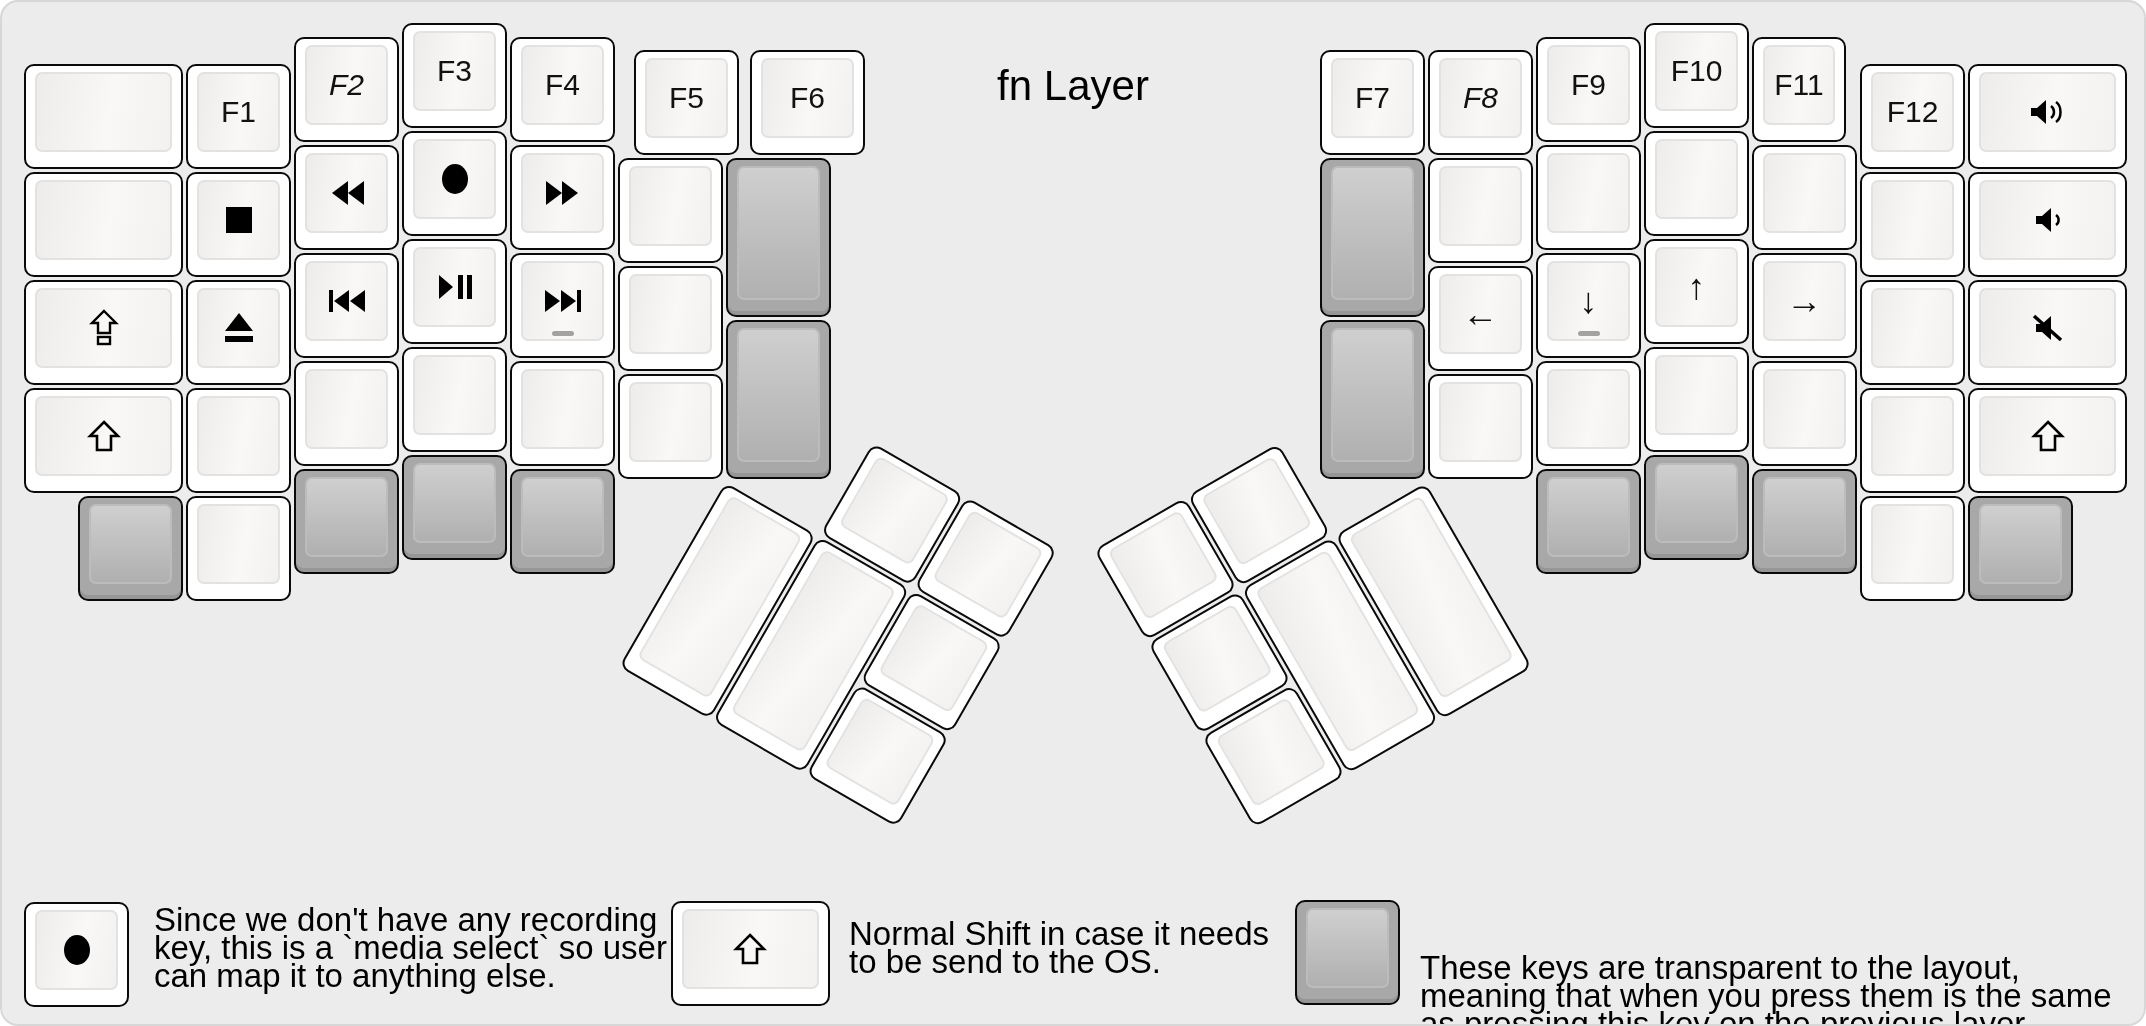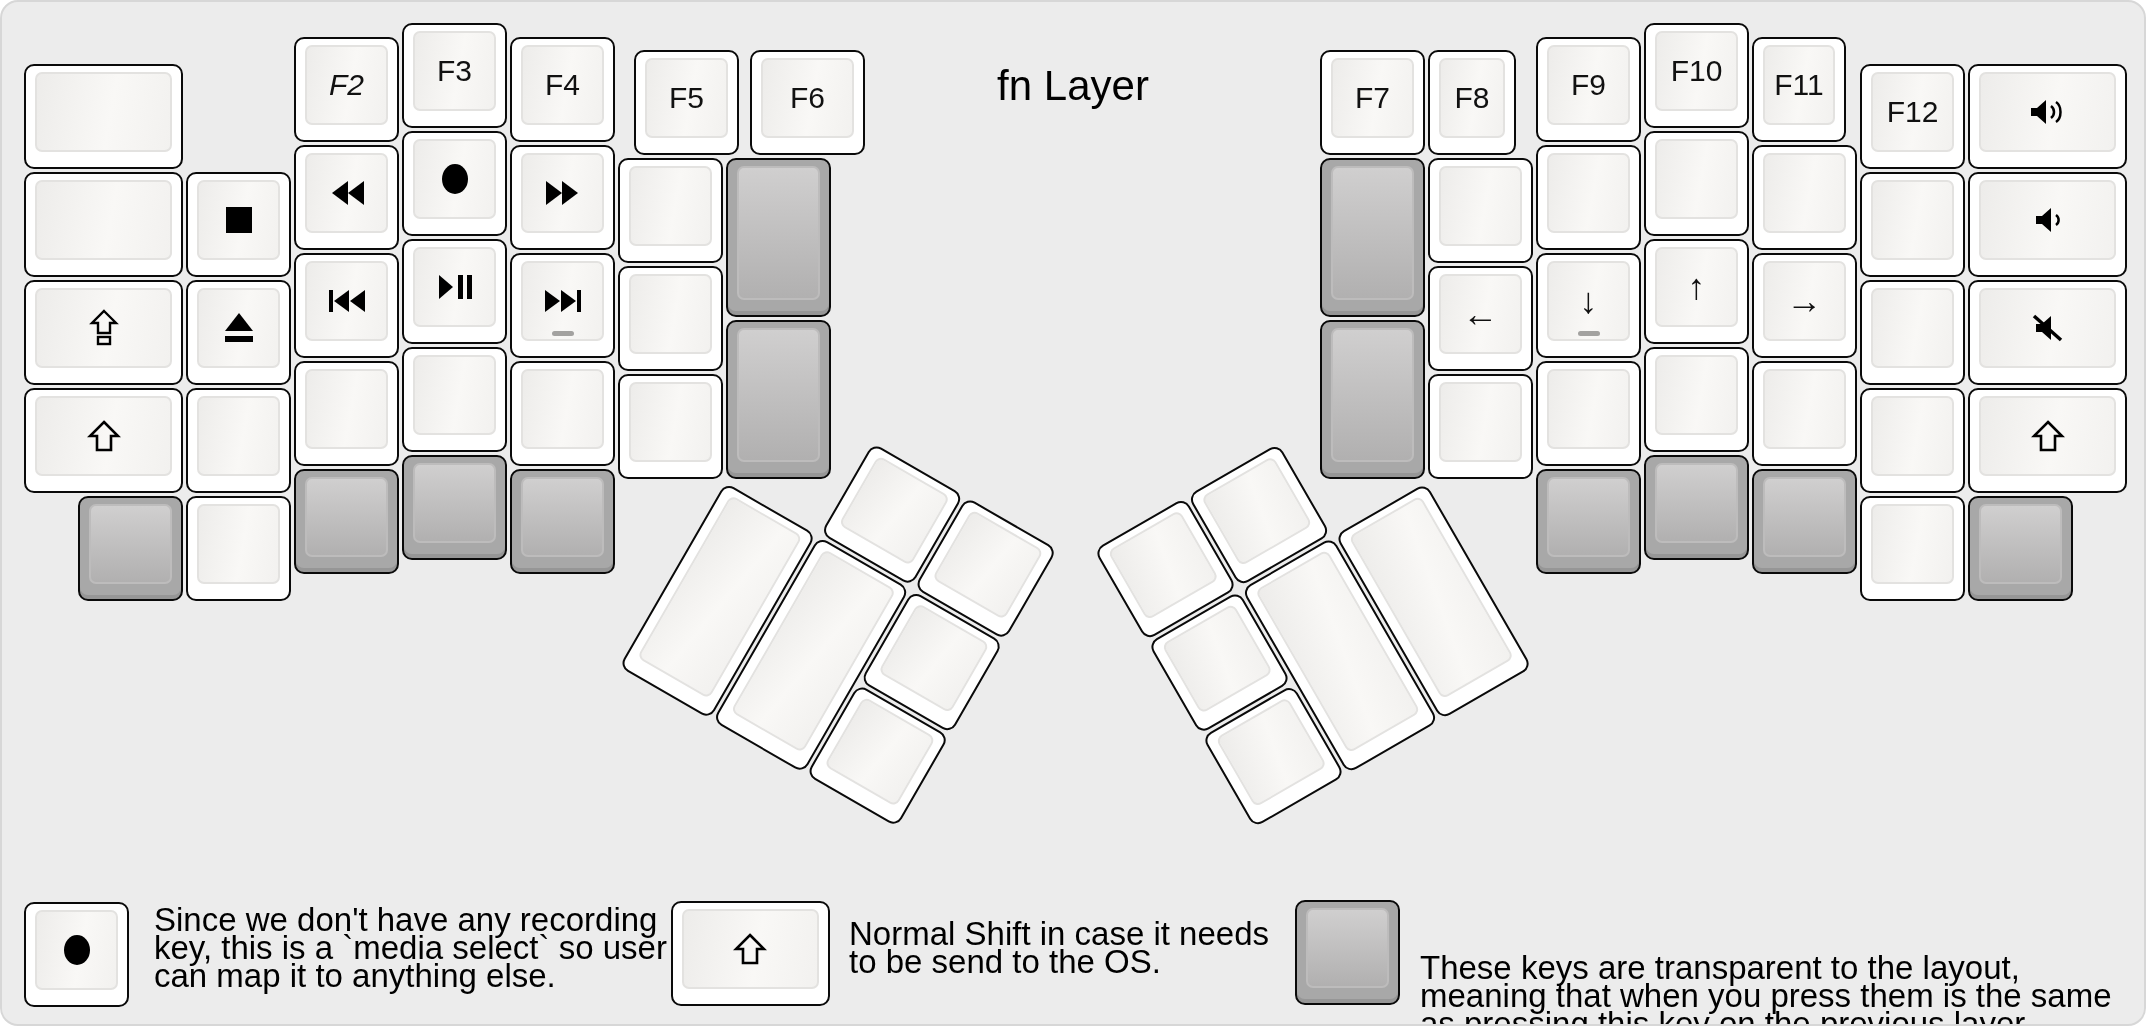--- a/index.html
+++ b/index.html
@@ -47,20 +47,25 @@
           </svg>
         </div>
       </div>
       <div class="key white" style="left: 22px; top: 385.5px; width: 159px; height: 105px;">
         <div class="keytop">
           <svg width="34" height="34" viewBox="0 0 34 34">
             <path class="nofill" d="M17 3 L31 17 H24 V31 H10 V17 H3 Z" stroke="#000" stroke-width="2.6"></path>
           </svg>
         </div>
       </div>
+      <div class="key white" style="left: 184px; top: 61.5px; width: 105px; height: 105px;">
+        <div class="keytop">
+          <span class="klabel">F1</span>
+        </div>
+      </div>
       <div class="key white" style="left: 184px; top: 169.5px; width: 105px; height: 105px;">
         <div class="keytop">
           <svg width="28" height="28" viewBox="0 0 28 28">
             <rect x="1" y="1" width="26" height="26"></rect>
           </svg>
         </div>
       </div>
       <div class="key white" style="left: 184px; top: 277.5px; width: 105px; height: 105px;">
         <div class="keytop">
           <svg width="36" height="31" viewBox="0 0 36 31">
@@ -209,21 +214,21 @@
         <div class="keytop">
           <span class="klabel">F7</span>
         </div>
       </div>
       <div class="key gray" style="left: 1318px; top: 156px; width: 105px; height: 159px;">
         <div class="keytop"></div>
       </div>
       <div class="key gray" style="left: 1318px; top: 318px; width: 105px; height: 159px;">
         <div class="keytop"></div>
       </div>
-      <div class="key white" style="left: 1426px; top: 48px; width: 88px; height: 105px;">
+      <div class="key white" style="left: 1426px; top: 48px; width: 105px; height: 105px; font-style: italic;">
         <div class="keytop">
           <span class="klabel">F8</span>
         </div>
       </div>
       <div class="key white" style="left: 1426px; top: 156px; width: 105px; height: 105px;">
         <div class="keytop"></div>
       </div>
       <div class="key white" style="left: 1426px; top: 264px; width: 105px; height: 105px;">
         <div class="keytop">
           <span class="klabel arrow">←</span>

